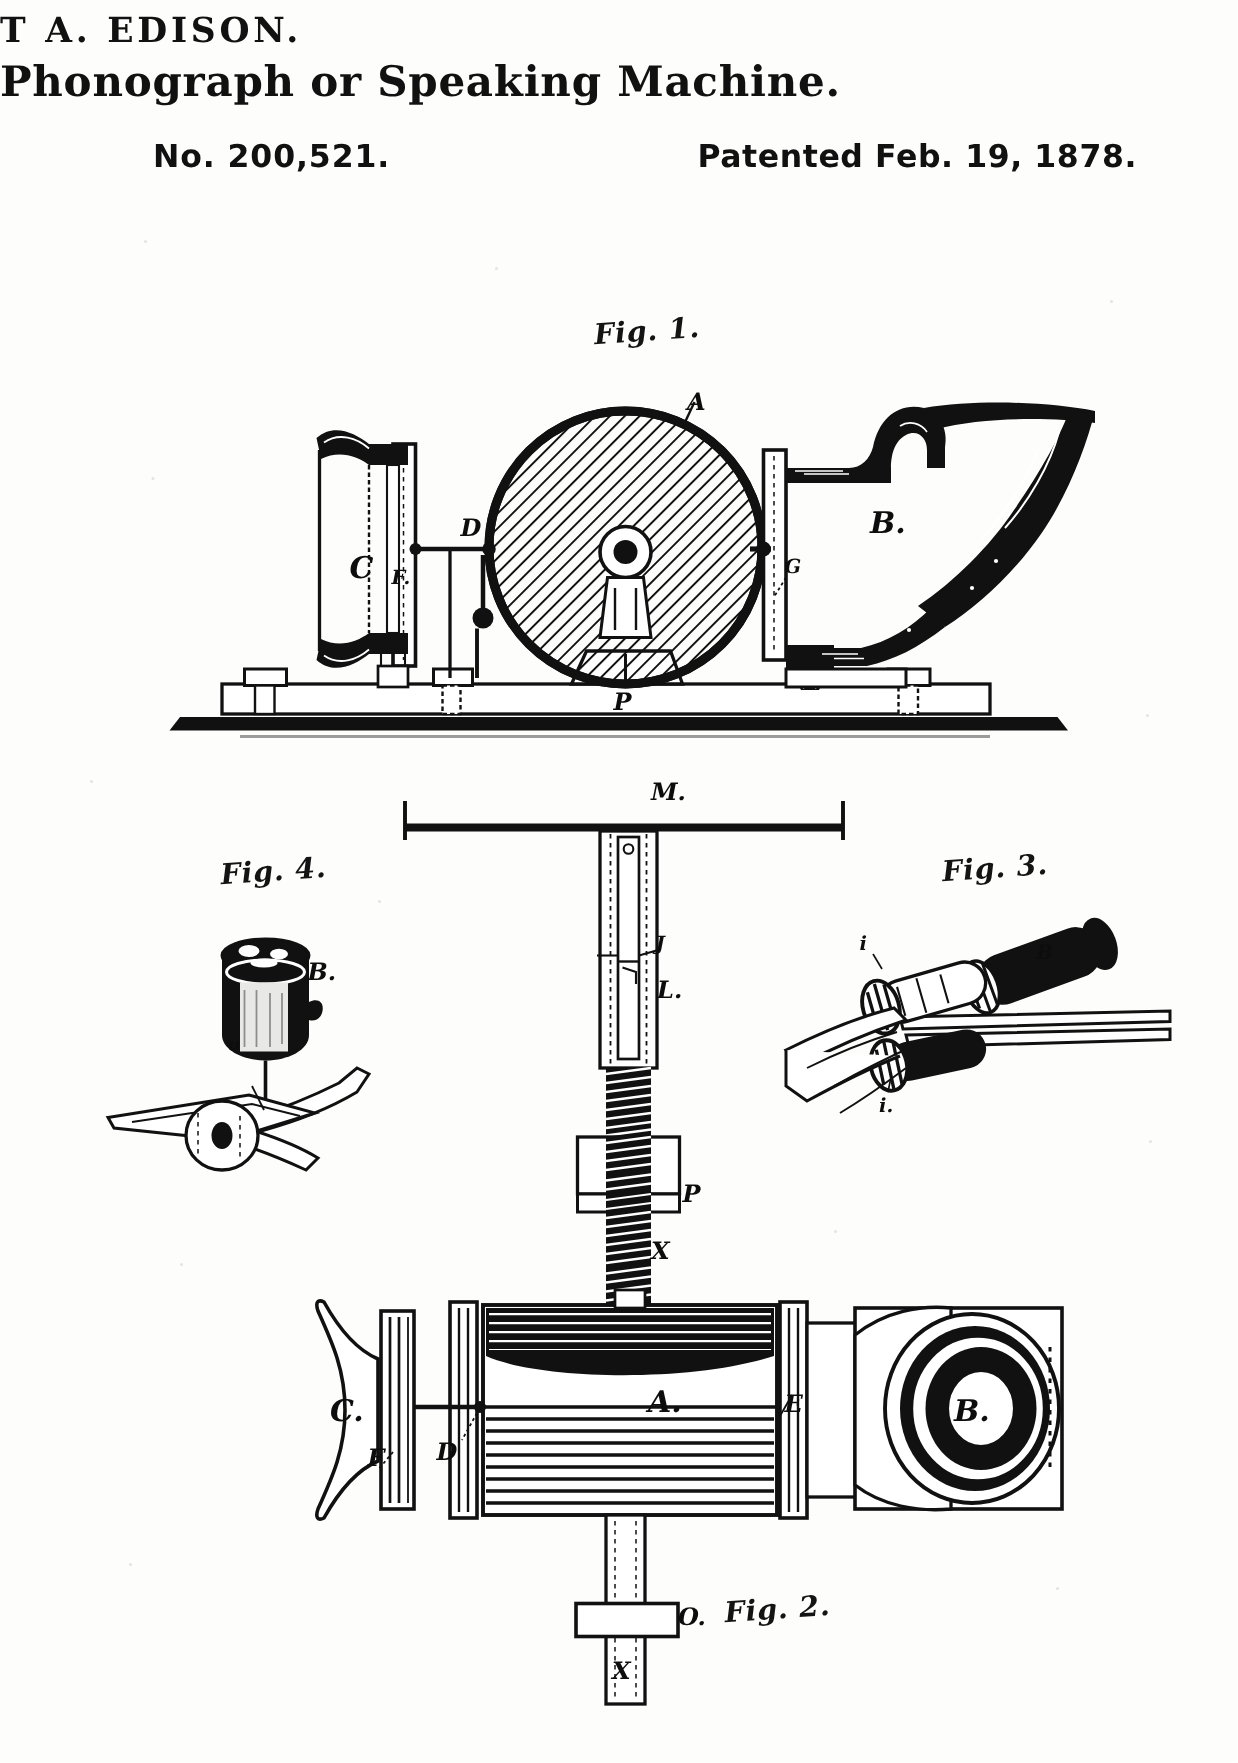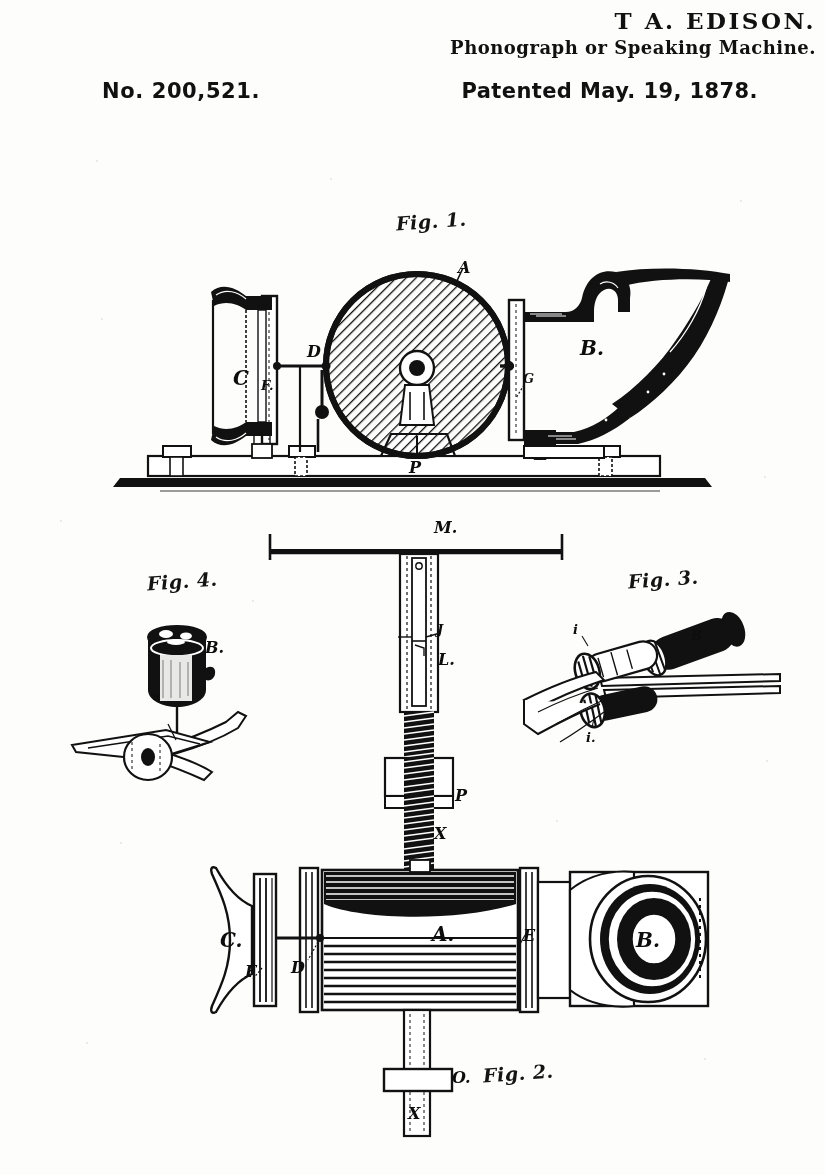--- a/index.html
+++ b/index.html
@@ -16,34 +16,34 @@
     height: 1175px;
     background: #fdfdfc;
     overflow: hidden;
   }
   
   .header {
     position: absolute;
     top: 0; left: 0;
     width: 816px;
     padding-top: 8px;
-    text-align: right;
+    text-align: left;
   }
   .inventor {
     font-family: "DejaVu Serif", serif;
     font-weight: bold;
     font-size: 23px;
     letter-spacing: 2.5px;
     color: #111;
     line-height: 1.15;
   }
   .subject {
     font-family: "DejaVu Serif", serif;
     font-weight: bold;
-    font-size: 18px;
+    font-size: 28px;
     letter-spacing: 0.5px;
     color: #111;
     line-height: 1.35;
     margin-top: 2px;
   }
   .meta-row {
     position: relative;
     width: 700px;
     margin: 18px auto 0 auto;
     height: 30px;
@@ -112,21 +112,21 @@
 </head>
 <body>
 
 <div id="page">
 
   <div class="header">
     <div class="inventor">T  A. EDISON.</div>
     <div class="subject">Phonograph or Speaking Machine.</div>
     <div class="meta-row">
       <div class="patent-no">No. 200,521.</div>
-      <div class="patent-date">Patented May. 19, 1878.</div>
+      <div class="patent-date">Patented Feb. 19, 1878.</div>
     </div>
   </div>
 
   <svg class="drawing" viewBox="0 0 825 1175">
     <defs>
       <pattern id="hatch45" width="7" height="7" patternTransform="rotate(45)" patternUnits="userSpaceOnUse">
         <line x1="0" y1="0" x2="0" y2="7" stroke="#111" stroke-width="2.6"></line>
       </pattern>
       <pattern id="hatch45f" width="5" height="5" patternTransform="rotate(45)" patternUnits="userSpaceOnUse">
         <line x1="0" y1="0" x2="0" y2="5" stroke="#111" stroke-width="1.8"></line>

